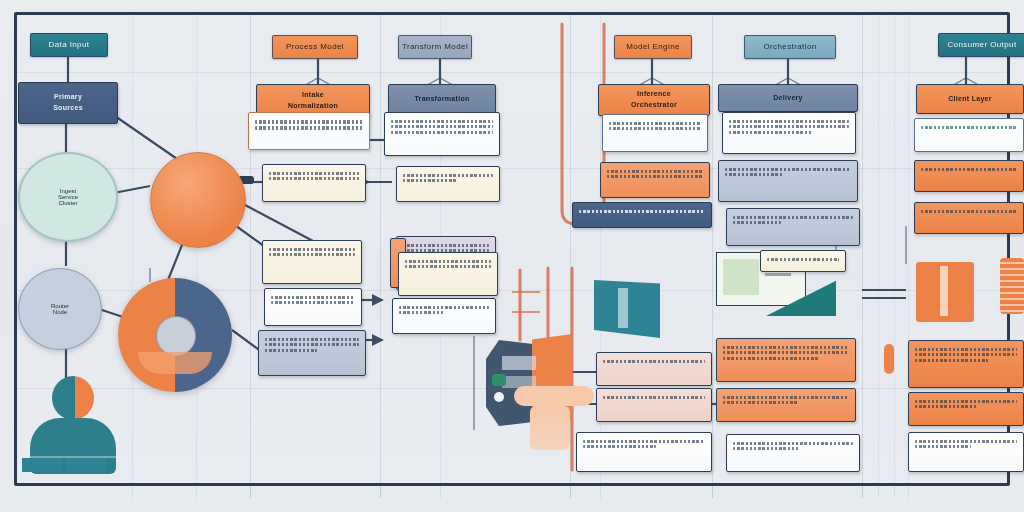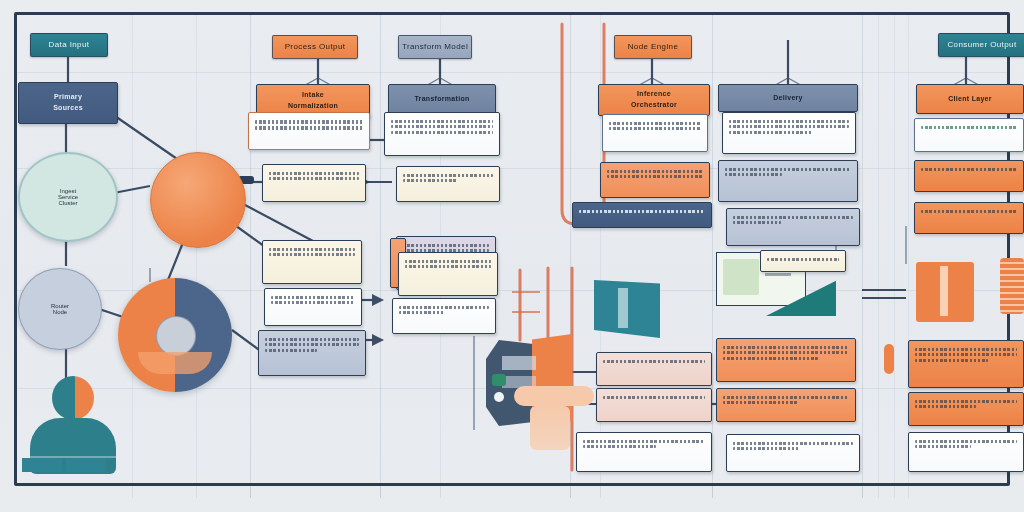--- a/index.html
+++ b/index.html
@@ -206,21 +206,21 @@
     <div style="position:absolute;left:4px;top:80px;width:86px;height:2px;background:rgba(255,255,255,.35);"></div>
   </div>
 
   <div style="position:absolute;left:118px;top:278px;width:114px;height:114px;border-radius:50%;
               background:conic-gradient(from 180deg,#ec8247 0deg 180deg,#4c658a 180deg 360deg);
               filter:blur(.6px);box-shadow:0 2px 6px rgba(35,50,70,.25);">
     <div style="position:absolute;left:38px;top:38px;width:38px;height:38px;border-radius:50%;background:#c8cfd9;border:1px solid rgba(90,110,140,.5);"></div>
     <div style="position:absolute;left:20px;top:74px;width:74px;height:22px;border-radius:0 0 40px 40px;background:rgba(246,160,108,.75);"></div>
   </div>
 
-  <div class="badge c-orange" style="left:272px;top:35px;width:84px;">Process Output</div>
+  <div class="badge c-orange" style="left:272px;top:35px;width:84px;">Process Model</div>
 
   <div class="card c-orange hdrcard" style="left:256px;top:84px;width:114px;height:34px;">
     <span class="ln">Intake</span>
     <span class="ln">Normalization</span>
   </div>
 
   <div class="card c-white" style="left:248px;top:112px;width:122px;height:38px;border-color:#c4724a;">
     <span class="fz"></span>
     <span class="fz"></span>
   </div>
@@ -273,21 +273,21 @@
   <div class="card c-cream" style="left:398px;top:252px;width:100px;height:44px;">
     <span class="fz s"></span>
     <span class="fz s"></span>
   </div>
 
   <div class="card c-white" style="left:392px;top:298px;width:104px;height:36px;">
     <span class="fz s"></span>
     <span class="fz s" style="width:50%;"></span>
   </div>
 
-  <div class="badge c-orange" style="left:614px;top:35px;width:76px;">Node Engine</div>
+  <div class="badge c-orange" style="left:614px;top:35px;width:76px;">Model Engine</div>
 
   <div class="card c-orange hdrcard" style="left:598px;top:84px;width:112px;height:32px;">
     <span class="ln">Inference</span>
     <span class="ln">Orchestrator</span>
   </div>
 
   <div class="card c-white" style="left:602px;top:114px;width:106px;height:38px;border-color:#5b6f8e;">
     <span class="fz s"></span>
     <span class="fz s"></span>
   </div>
@@ -320,20 +320,21 @@
     <div style="position:absolute;left:46px;top:4px;width:40px;height:92px;background:#ec8247;
                 clip-path:polygon(0 6%,100% 0,100% 94%,0 100%);"></div>
     <div style="position:absolute;left:16px;top:26px;width:34px;height:14px;background:rgba(220,228,238,.65);"></div>
     <div style="position:absolute;left:16px;top:46px;width:34px;height:12px;background:rgba(220,228,238,.5);"></div>
     <div style="position:absolute;left:6px;top:44px;width:14px;height:12px;background:#2e8f6a;border-radius:3px;"></div>
     <div style="position:absolute;left:8px;top:62px;width:10px;height:10px;background:#eef3f6;border-radius:50%;"></div>
     <div style="position:absolute;left:28px;top:56px;width:80px;height:20px;background:#f6c9ab;border-radius:10px;"></div>
     <div style="position:absolute;left:44px;top:76px;width:40px;height:44px;background:linear-gradient(180deg,#f6c9ab,#f4d4be);border-radius:6px;"></div>
   </div>
 
+  <div class="badge c-slate2" style="left:744px;top:35px;width:90px;background:linear-gradient(180deg,#8fb9cb,#7aa9bd);">Orchestration</div>
 
   <div class="card c-slate hdrcard" style="left:718px;top:84px;width:140px;height:28px;">
     <span class="ln">Delivery</span>
   </div>
 
   <div class="card c-white" style="left:722px;top:112px;width:134px;height:42px;">
     <span class="fz s"></span>
     <span class="fz s"></span>
     <span class="fz s" style="width:70%;"></span>
   </div>

